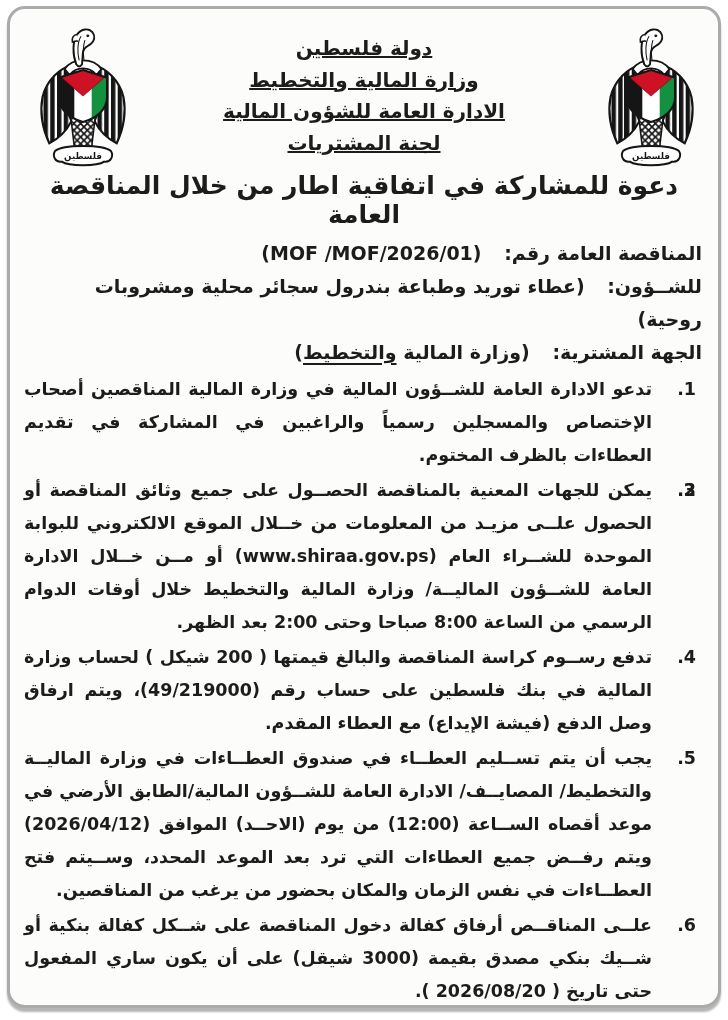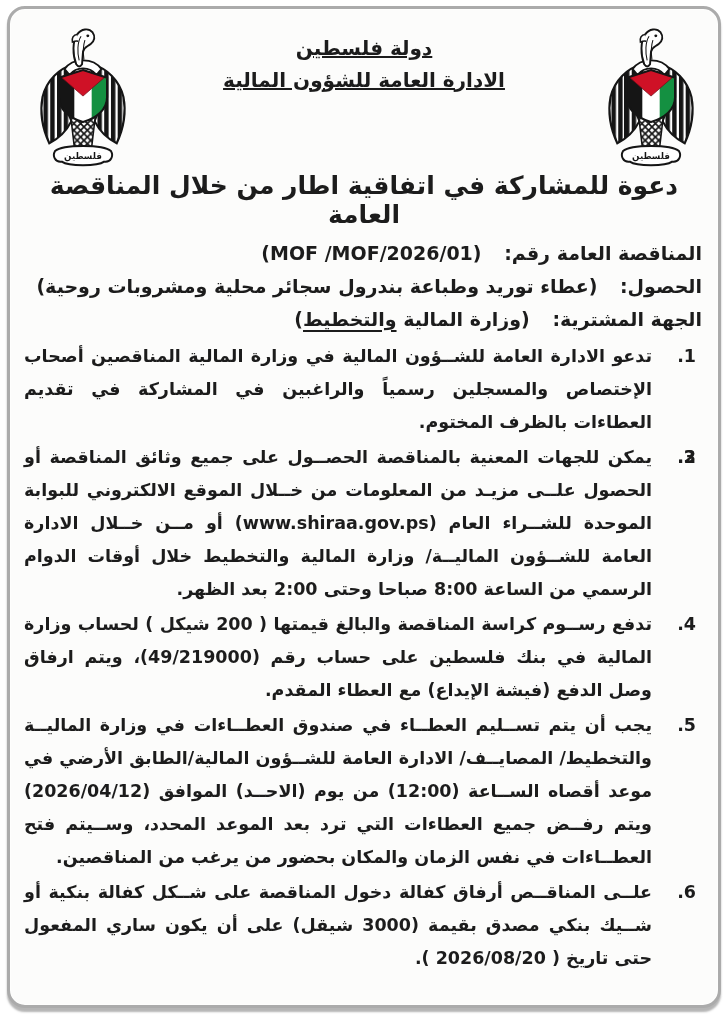--- a/index.html
+++ b/index.html
@@ -85,39 +85,41 @@
           <circle cx="60" cy="10.5" r="1.5" fill="#151515"></circle>
 
           <path d="M26,130 C34,123 76,123 84,130 C87,135 84,142 77,141 C70,146 40,146 33,141 C26,142 23,135 26,130 Z" fill="#ffffff" stroke="#151515" stroke-width="2"></path>
           <text x="55" y="138.5" font-size="9" font-weight="bold" text-anchor="middle" fill="#151515">فلسطين</text>
         </g>
       </svg>
     </div>
 
     <div class="hdr-center">
       <div class="hdr-line">دولة فلسطين</div>
+      <div class="hdr-line">وزارة المالية والتخطيط</div>
       <div class="hdr-line">الادارة العامة للشؤون المالية</div>
+      <div class="hdr-line">لجنة المشتريات</div>
     </div>
 
     <div class="emblem-box">
       <svg width="106" height="146" viewBox="0 0 110 150">
         <use href="#emblem-g"></use>
       </svg>
     </div>
   </div>
 
   <div class="title">دعوة للمشاركة في اتفاقية اطار من خلال المناقصة العامة</div>
 
   <div class="info">
     <div class="info-row">
       <span class="lbl">المناقصة العامة رقم:</span>
       <span class="ltr">(MOF /MOF/2026/01)</span>
     </div>
     <div class="info-row">
-      <span class="lbl">الحصول:</span>
+      <span class="lbl">للشــؤون:</span>
       <span>(عطاء توريد وطباعة بندرول سجائر محلية ومشروبات روحية)</span>
     </div>
     <div class="info-row">
       <span class="lbl">الجهة المشترية:</span>
       <span><span>(وزارة المالية </span><span class="u">والتخطيط</span><span>)</span></span>
     </div>
   </div>
 
   <div class="items">
     <div class="item">

